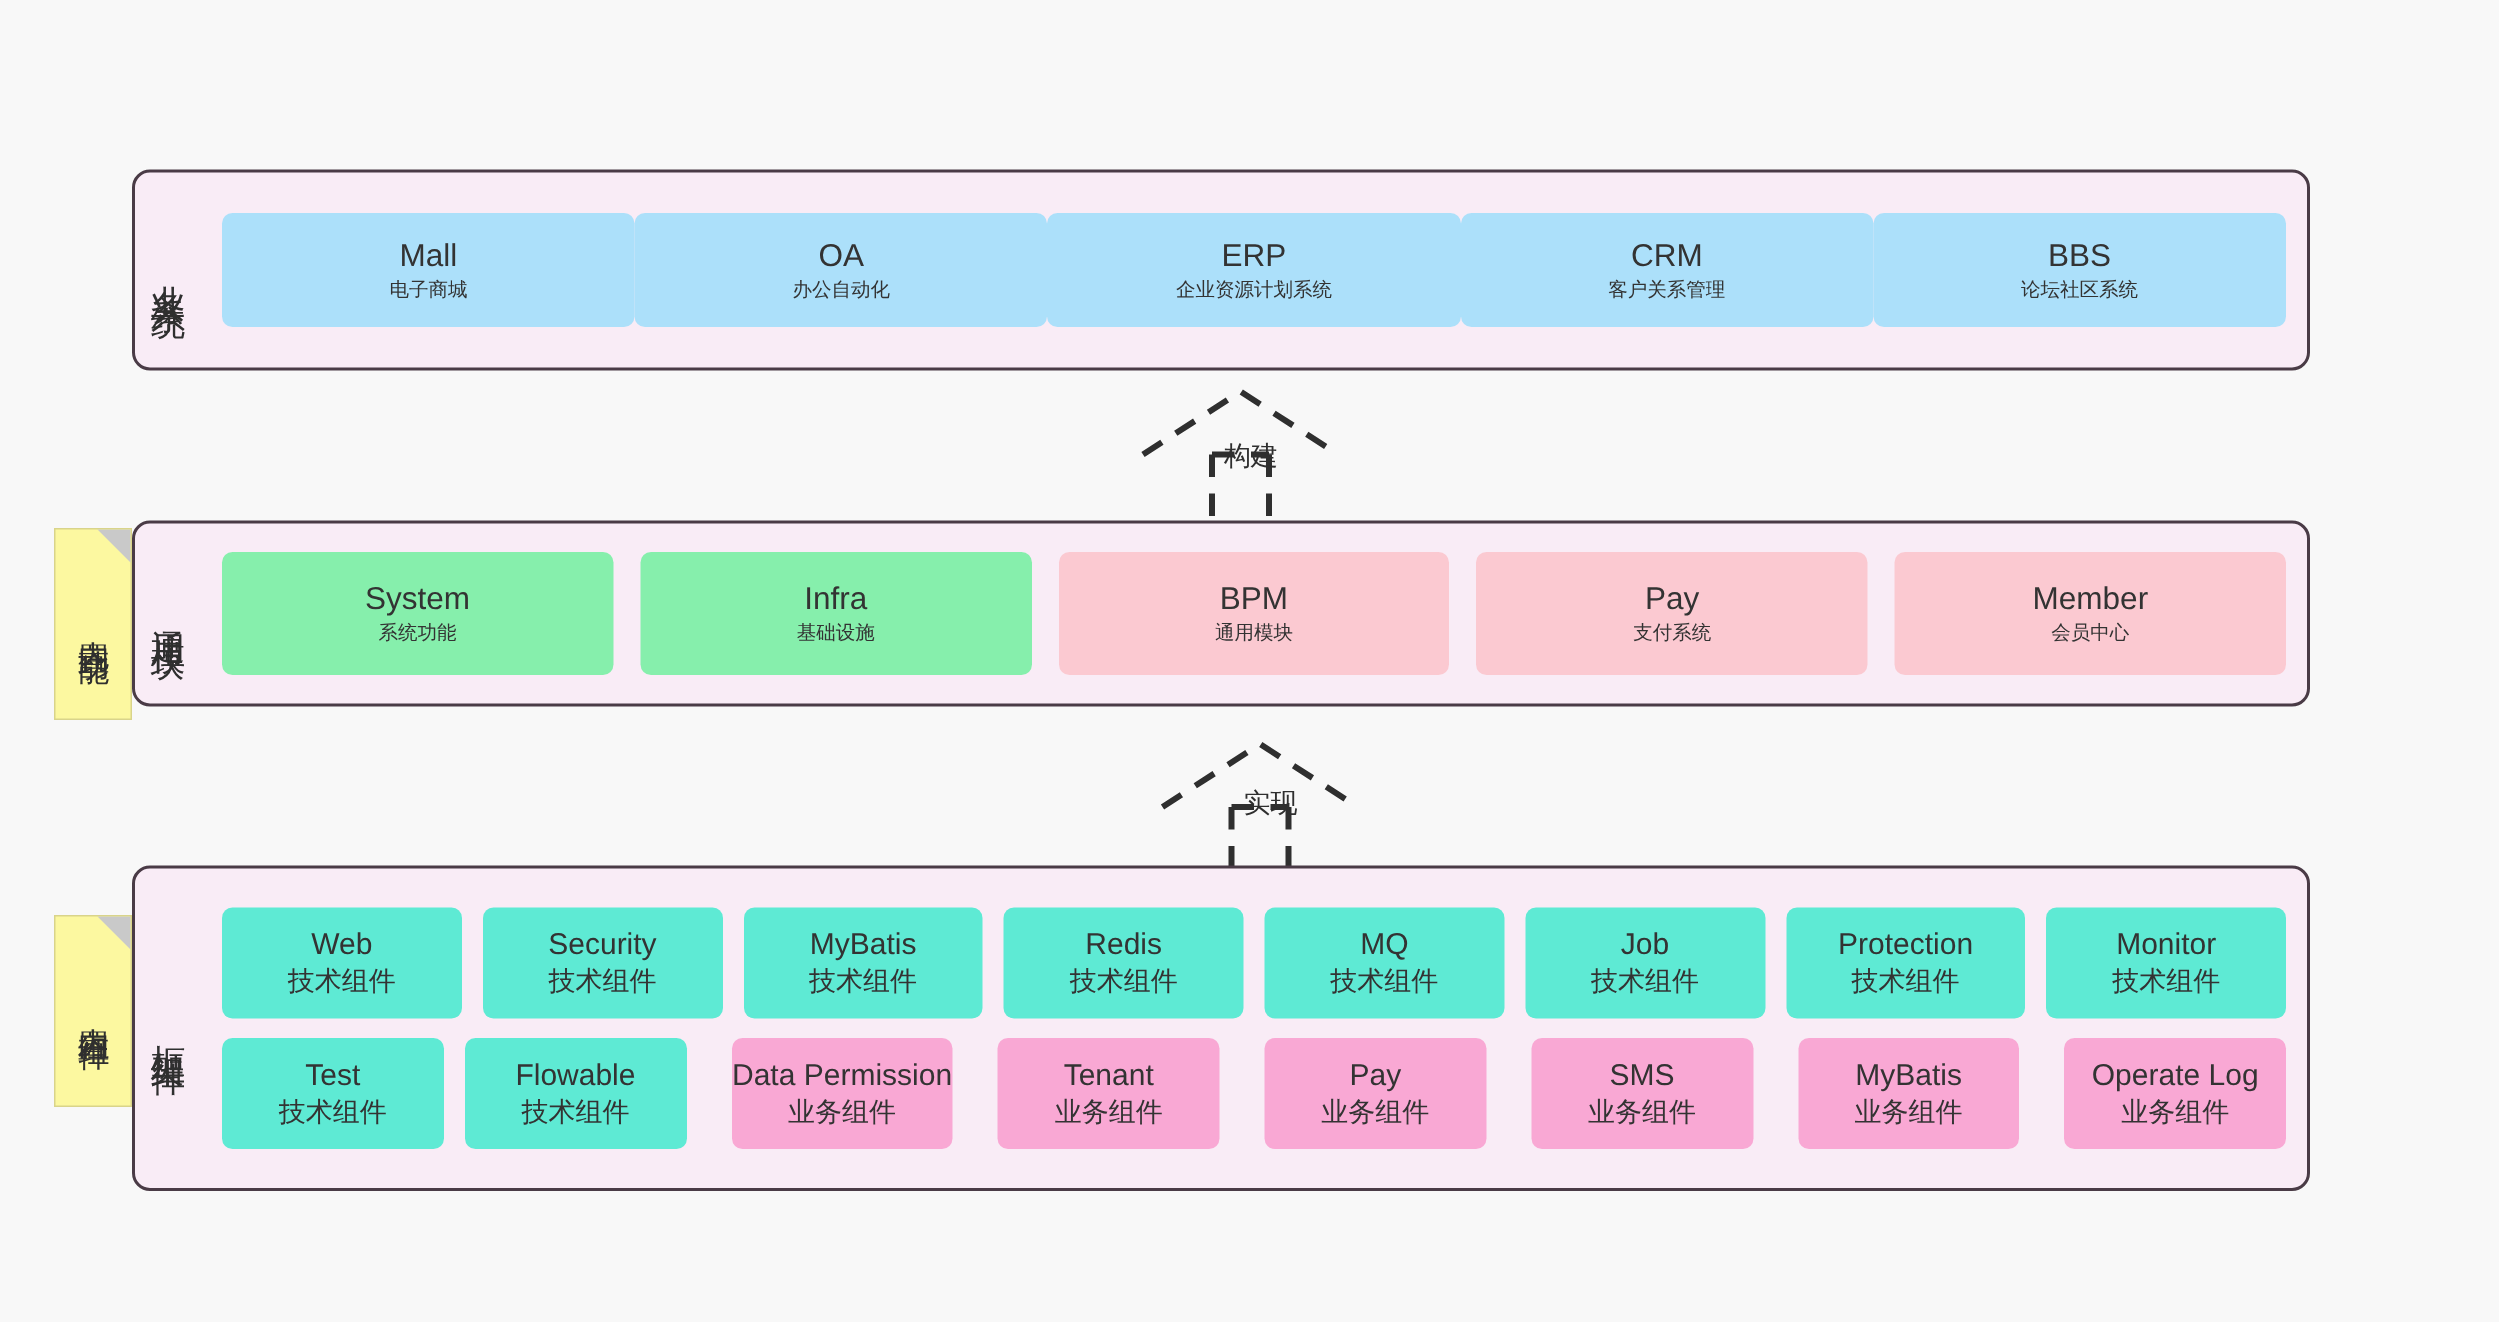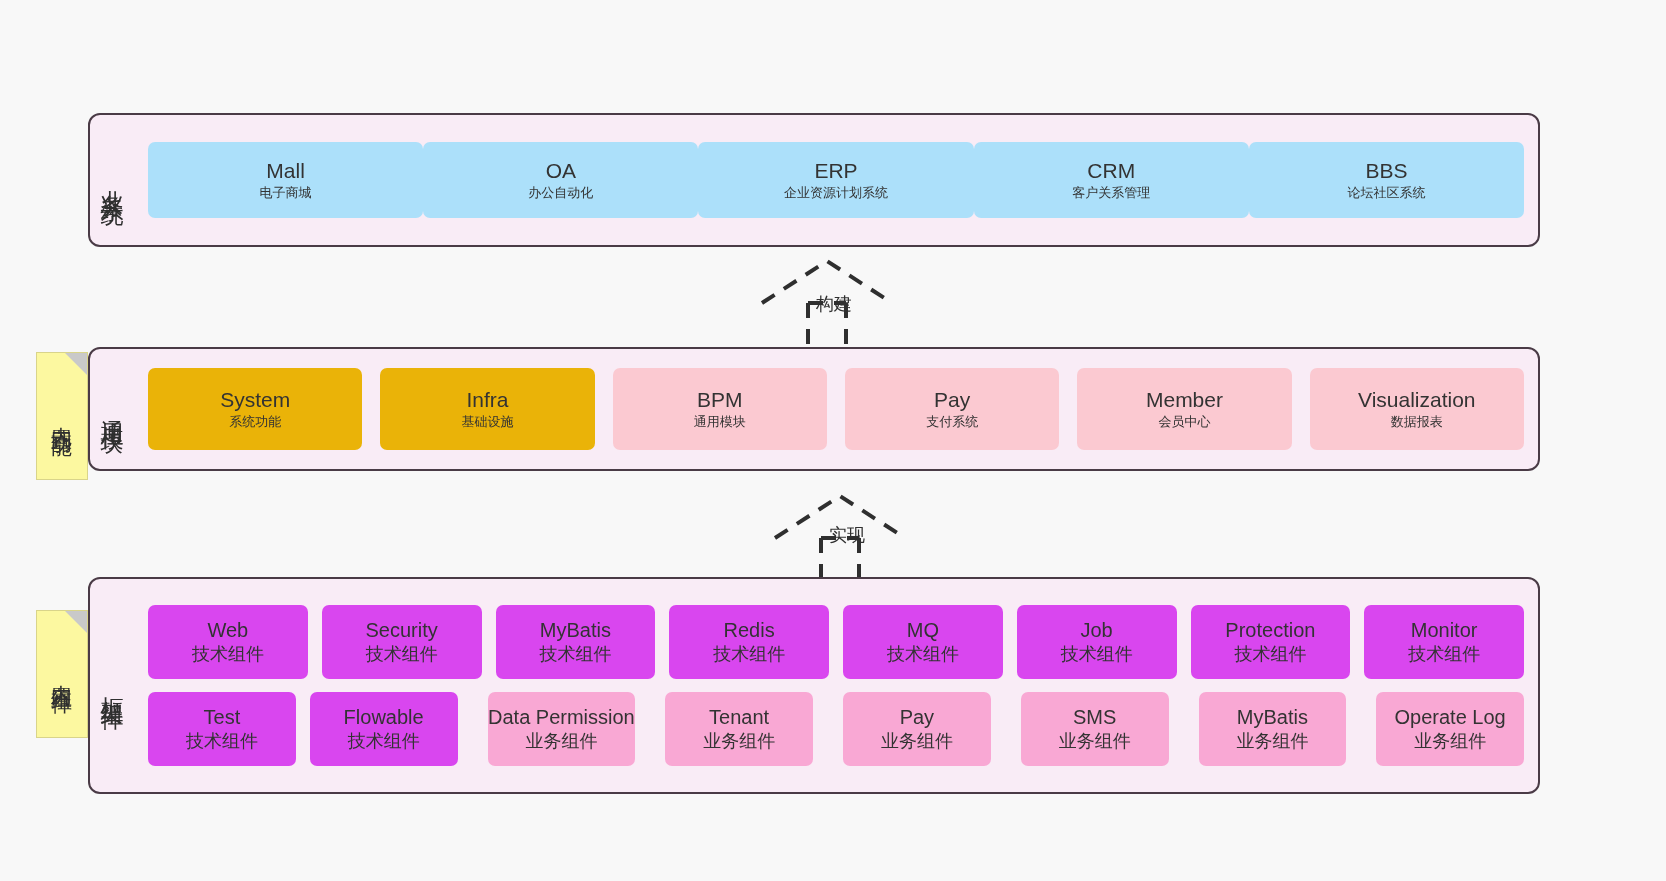--- a/index.html
+++ b/index.html
@@ -55,23 +55,23 @@
     align-items: center;
     justify-content: center;
     text-align: center;
     color: #333333;
     line-height: 1.28;
   }
   .card .t-en { font-size: 21px; }
   .card .t-cn { font-size: 13px; }
 
   .blue  { background: #ace0fa; }
-  .red   { background: #eab308; }
+  .red   { background: #86efac; }
   .pink  { background: #fbc9d1; }
-  .green { background: #d946ef; }
+  .green { background: #5eead4; }
   .mint  { background: #f9a8d4; margin-left: 16px; }
 
   
   #row-business {
     left: 88px;  top: 113px;
     width: 1452px; height: 134px;
   }
   #row-business .panel-body { }
   #row-business .card {
     flex: 1 1 0;
@@ -213,24 +213,20 @@
       <span class="t-cn">通用模块</span>
     </div>
     <div class="card pink">
       <span class="t-en">Pay</span>
       <span class="t-cn">支付系统</span>
     </div>
     <div class="card pink">
       <span class="t-en">Member</span>
       <span class="t-cn">会员中心</span>
     </div>
-    <div class="card pink">
-      <span class="t-en">Visualization</span>
-      <span class="t-cn">数据报表</span>
-    </div>
   </div>
 </div>
 
 <div class="connector" id="connector-impl">
   <svg width="150" height="95" viewBox="0 0 150 95" aria-hidden="true">
     <path d="M 10 48 L 75 6 L 140 48" fill="none" stroke="#2f2f2f" stroke-width="4" stroke-dasharray="15 11" stroke-linecap="butt"></path>
     <path d="M 56 48 L 56 92 M 94 48 L 94 92 M 56 48 L 94 48" fill="none" stroke="#2f2f2f" stroke-width="4" stroke-dasharray="15 11" stroke-linecap="butt"></path>
   </svg>
   <span class="conn-label">实现</span>
 </div>

